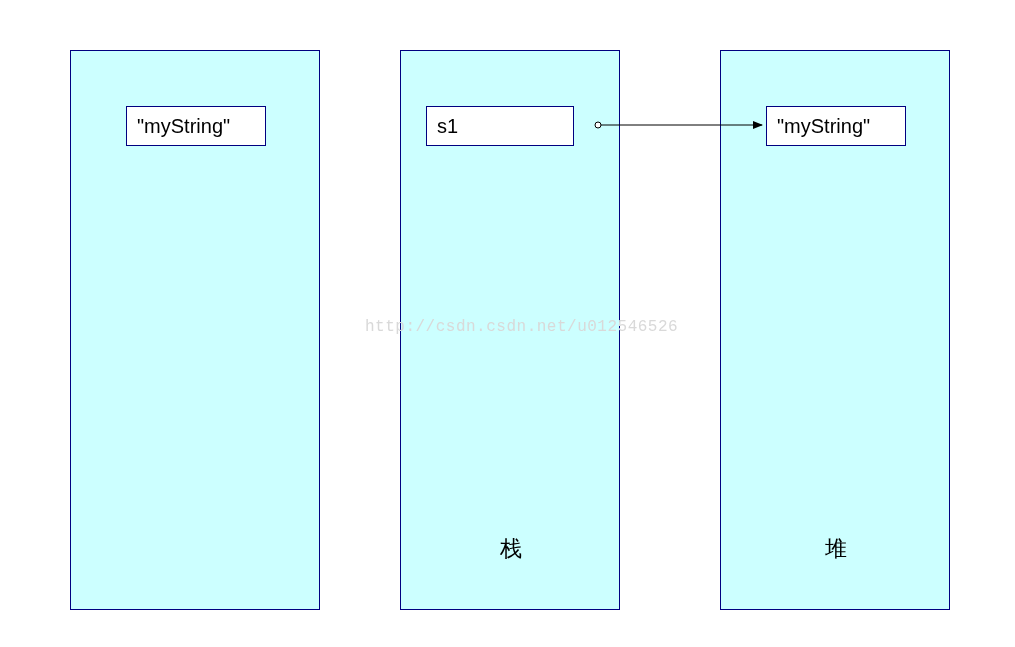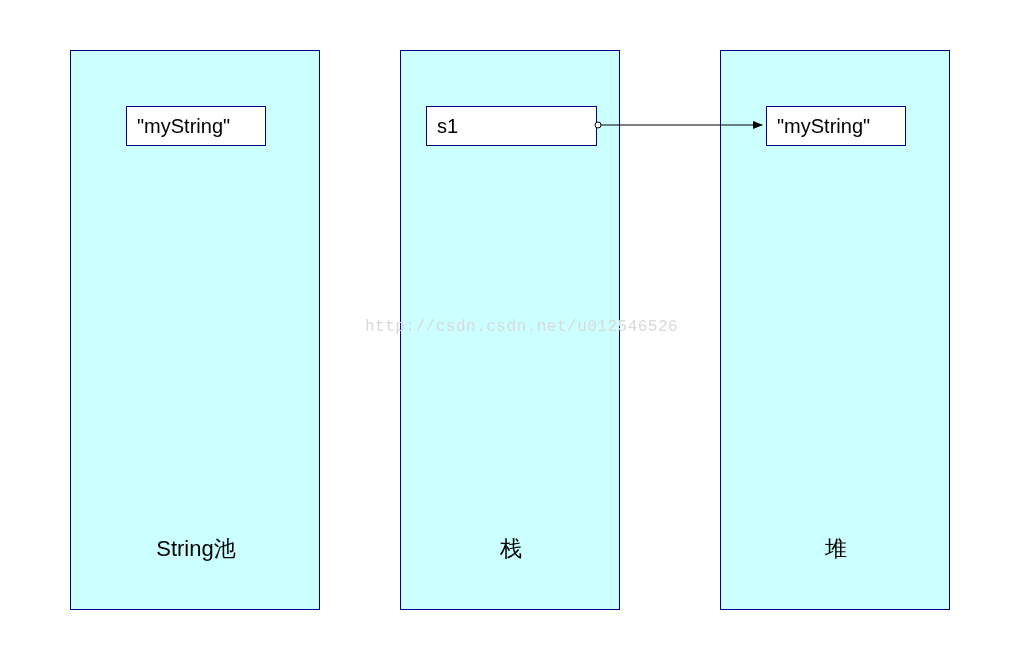--- a/index.html
+++ b/index.html
@@ -50,25 +50,24 @@
     width: 1015px;
     height: 647px;
     pointer-events: none;
   }
 </style>
 </head>
 <body>
 
 <div class="region" style="left:70px; top:50px; width:250px; height:560px;">
   <div class="node" style="left:55px; top:55px; width:140px; height:40px;">"myString"</div>
-  <div class="region-label" style="left:0; width:250px; bottom:45px;">String池</div>
 </div>
 
 <div class="region" style="left:400px; top:50px; width:220px; height:560px;">
-  <div class="node" style="left:25px; top:55px; width:171px; height:40px;">s1</div>
+  <div class="node" style="left:25px; top:55px; width:148px; height:40px;">s1</div>
   <div class="region-label" style="left:0; width:220px; bottom:45px;">栈</div>
 </div>
 
 <div class="region" style="left:720px; top:50px; width:230px; height:560px;">
   <div class="node" style="left:45px; top:55px; width:140px; height:40px;">"myString"</div>
   <div class="region-label" style="left:0; width:230px; bottom:45px;">堆</div>
 </div>
 
 <svg class="arrow">
   <defs>

